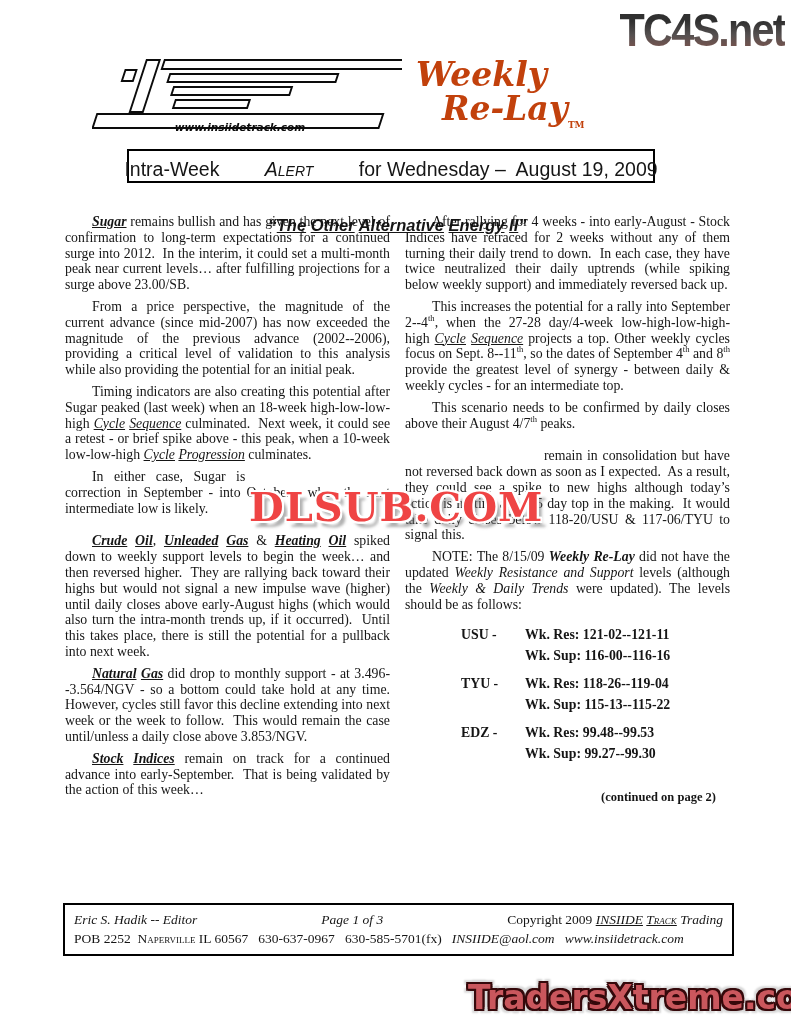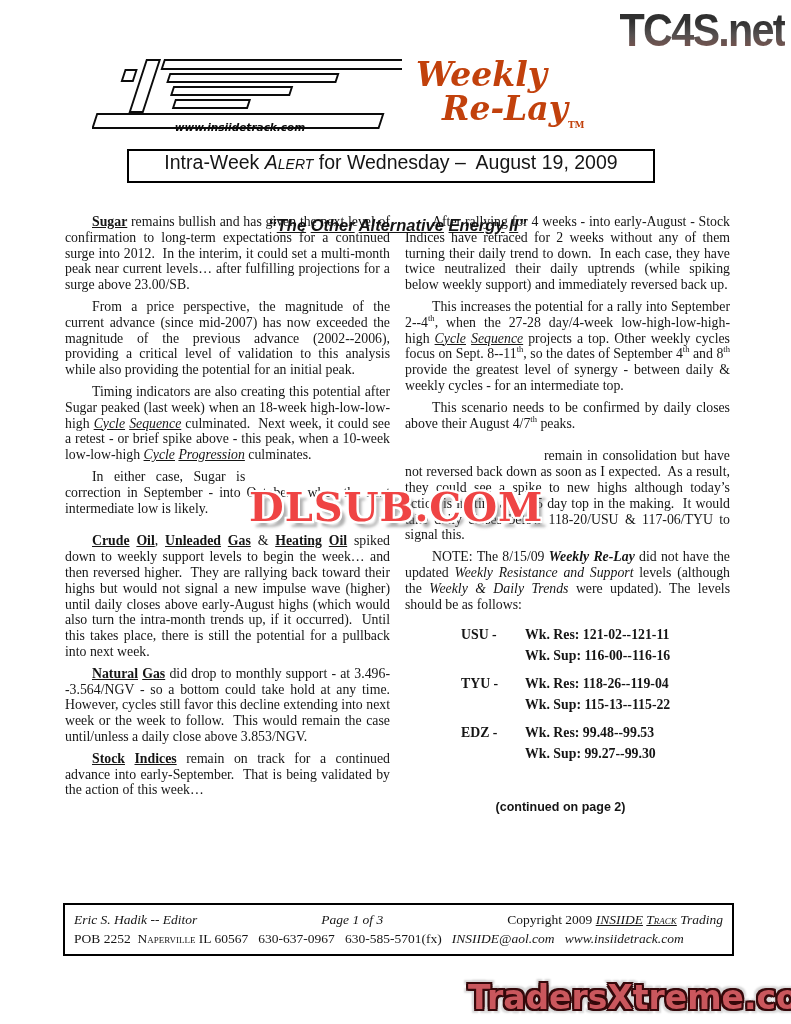--- a/index.html
+++ b/index.html
@@ -17,53 +17,53 @@
   
   .masthead{position:absolute;left:92px;top:56px;display:flex;align-items:flex-start;}
   .itc-svg{display:block;}
   .wordmark{font-family:"DejaVu Serif",serif;font-weight:bold;font-style:italic;
             font-size:33px;line-height:34px;margin-left:14px;margin-top:2px;color:#c2410c;}
   .wordmark .l2{margin-left:26px;}
   .wordmark .tm{font-size:9px;font-style:normal;vertical-align:sub;}
 
   
   .alert-box{position:absolute;left:127px;top:149px;width:524px;height:30px;
-             border:2px solid #000;display:flex;align-items:flex-start;justify-content:center;
-             font-family:"Liberation Sans",sans-serif;font-size:19.5px;white-space:pre;}
+             border:2px solid #000;display:flex;align-items:flex-end;justify-content:center;
+             font-family:"Liberation Sans",sans-serif;font-size:19.5px;white-space:pre;gap:40px;}
   .alert-box .sc{font-style:italic;font-variant:small-caps;}
 
   
   .headline{position:absolute;left:65px;top:192px;width:665px;text-align:center;
             font-family:"Liberation Sans",sans-serif;font-weight:bold;font-style:italic;
             font-size:16.5px;white-space:pre-wrap;margin-top:24px;}
 
   
   .columns{position:absolute;left:65px;top:214px;width:665px;display:flex;gap:15px;}
   .col{width:325px;font-size:13.8px;line-height:15.8px;text-align:justify;}
   .para{margin:0 0 6px 0;text-indent:27px;white-space:pre-wrap;}
   .para.section{margin-top:17px;}
-  .seg-bu{font-weight:bold;text-decoration:underline;}
+  .seg-bu{font-weight:bold;text-decoration:underline;font-style:italic;}
   .seg-i{font-style:italic;}
   .seg-iu{font-style:italic;text-decoration:underline;}
   .seg-bi{font-weight:bold;font-style:italic;}
   .seg-u{text-decoration:underline;}
   .seg-sup{vertical-align:super;font-size:.62em;line-height:0;}
   .seg-sc{font-variant:small-caps;}
   .seg-ws{word-spacing:7px;}
   .seg-gap{display:inline-block;width:112px;}
   .seg-iusc{font-style:italic;font-variant:small-caps;text-decoration:underline;}
 
   
   .levels{margin:12px 0 0 56px;font-weight:bold;font-size:13.8px;line-height:21px;}
   .lvl-group{margin-bottom:7px;}
   .lvl-line{display:flex;}
   .lvl-sym{width:64px;}
 
-  .continued{margin-top:36px;text-align:center;padding-right:14px;
-             font-family:Liberation Sans, sans-serif;font-weight:bold;font-size:12.5px;}
+  .continued{margin-top:26px;text-align:right;padding-right:14px;
+             font-family:Liberation Serif, serif;font-weight:bold;font-size:12.5px;}
 
   
   .footer{position:absolute;left:63px;top:903px;width:649px;border:2px solid #000;
           padding:5px 9px 6px 9px;font-size:13.5px;line-height:19px;}
   .footer-line1{display:flex;justify-content:space-between;align-items:center;}
   .footer .it{font-style:italic;}
   .footer-line2{white-space:pre-wrap;}
 
   
   .dlsub{position:absolute;left:249px;top:483px;

